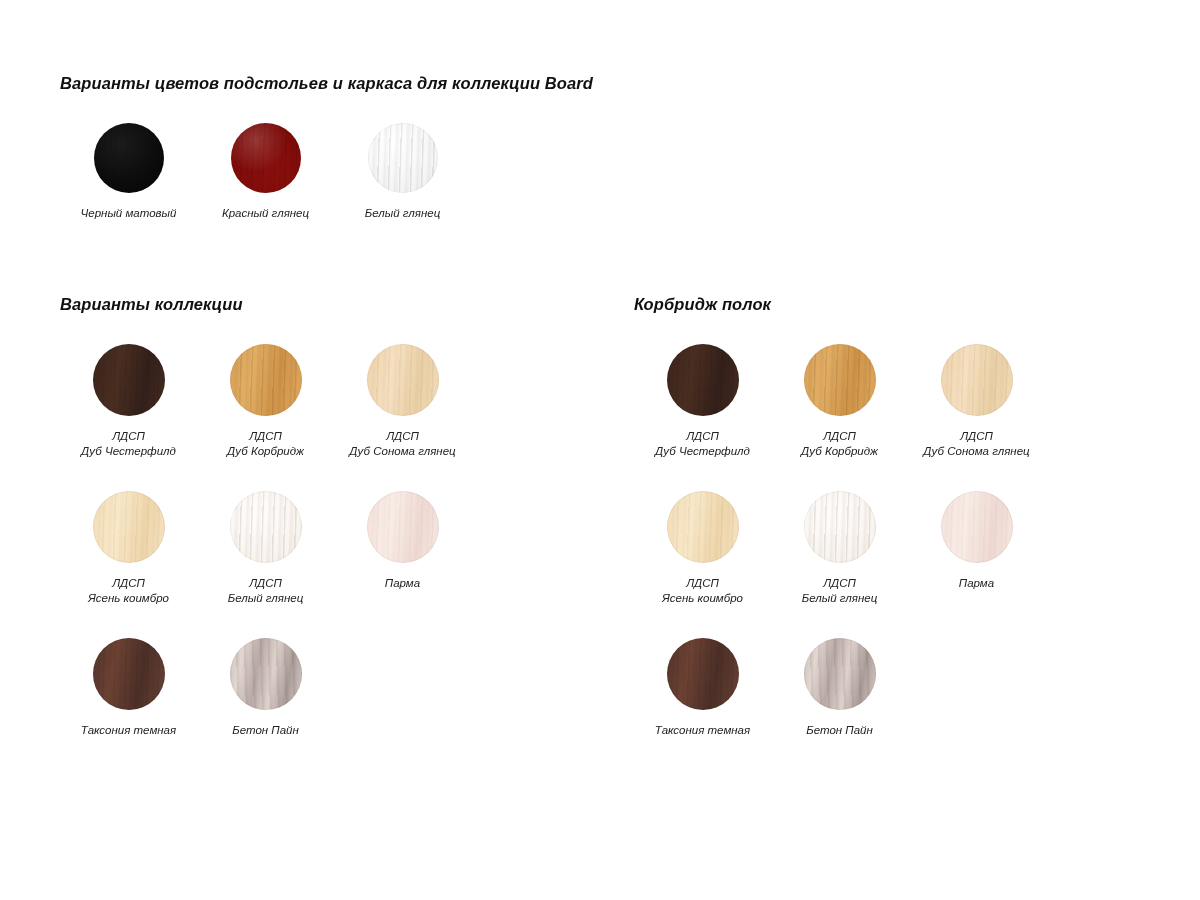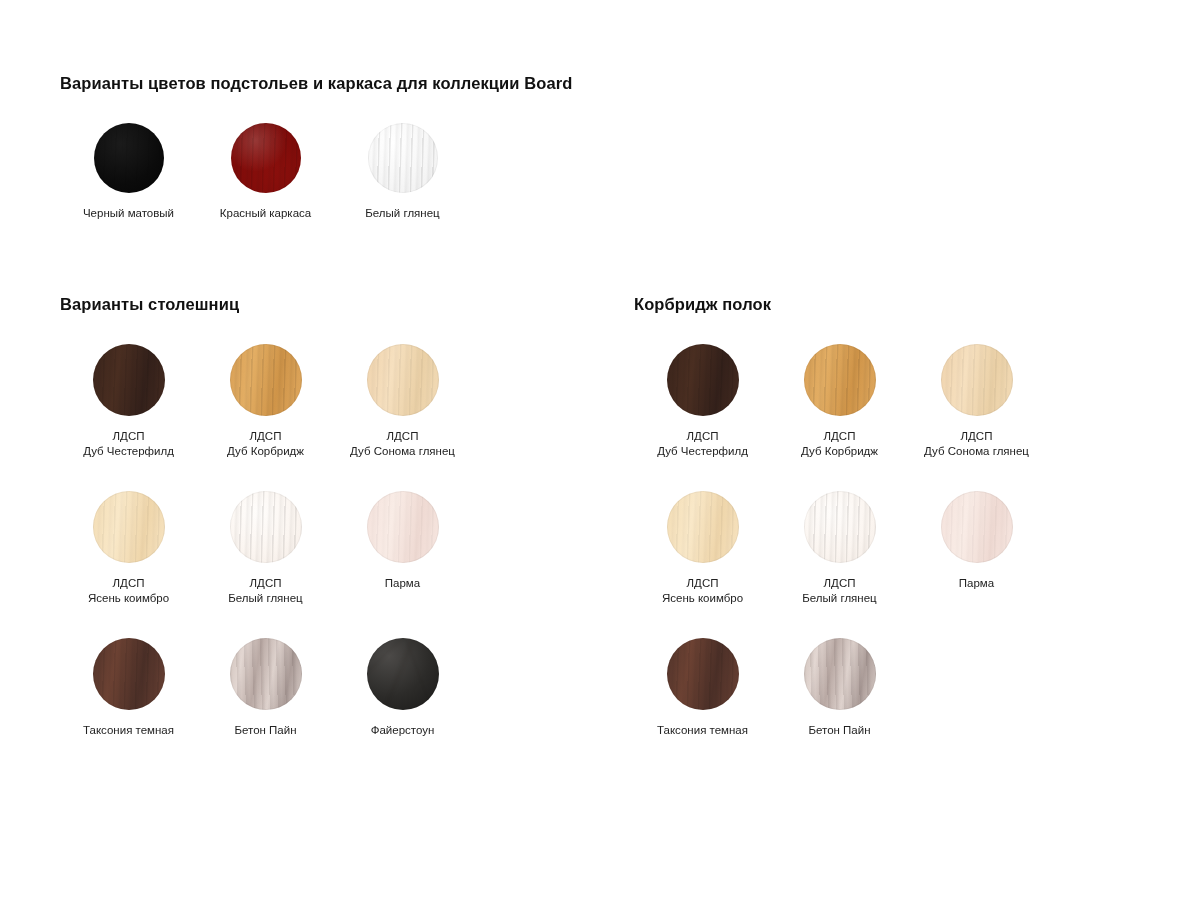--- a/index.html
+++ b/index.html
@@ -13,20 +13,21 @@
     font-family: "Liberation Sans", sans-serif;
     color: #1a1a1a;
     position: relative;
     overflow: hidden;
   }
   .page {
     position: relative;
     width: 1200px;
     height: 900px;
     box-sizing: border-box;
+    font-style: italic;
   }
 
   .section-title {
     font-size: 16.5px;
     font-weight: bold;
     color: #111111;
     letter-spacing: 0.1px;
   }
 
   
@@ -195,31 +196,31 @@
 
   <section class="sec-frames">
     <div class="section-title">Варианты цветов подстольев и каркаса для коллекции Board</div>
     <div class="swatch-grid" id="grid-frames">
         <div class="swatch-cell">
           <div class="dot ring wood-lines tex-black-matte"></div>
           <div class="caption">Черный матовый</div>
         </div>
         <div class="swatch-cell">
           <div class="dot ring wood-lines tex-red-gloss"></div>
-          <div class="caption">Красный каркаса</div>
+          <div class="caption">Красный глянец</div>
         </div>
         <div class="swatch-cell">
           <div class="dot ring wood-lines tex-white-gloss"></div>
           <div class="caption">Белый глянец</div>
         </div>
       </div>
   </section>
 
   <section class="sec-tops">
-    <div class="section-title">Варианты столешниц</div>
+    <div class="section-title">Варианты коллекции</div>
     <div class="swatch-grid" id="grid-tops">
         <div class="swatch-cell">
           <div class="dot ring wood-lines tex-oak-chesterfield"></div>
           <div class="caption">ЛДСП
 Дуб Честерфилд</div>
         </div>
         <div class="swatch-cell">
           <div class="dot ring wood-lines tex-oak-corbridge"></div>
           <div class="caption">ЛДСП
 Дуб Корбридж</div>
@@ -243,24 +244,20 @@
           <div class="dot ring wood-lines tex-parma"></div>
           <div class="caption">Парма</div>
         </div>
         <div class="swatch-cell">
           <div class="dot ring wood-lines tex-taxonia"></div>
           <div class="caption">Таксония темная</div>
         </div>
         <div class="swatch-cell">
           <div class="dot ring wood-lines tex-beton-pine"></div>
           <div class="caption">Бетон Пайн</div>
-        </div>
-        <div class="swatch-cell">
-          <div class="dot ring wood-lines tex-firestone"></div>
-          <div class="caption">Файерстоун</div>
         </div>
       </div>
   </section>
 
   <section class="sec-shelves">
     <div class="section-title">Корбридж полок</div>
     <div class="swatch-grid" id="grid-shelves">
         <div class="swatch-cell">
           <div class="dot ring wood-lines tex-oak-chesterfield"></div>
           <div class="caption">ЛДСП

